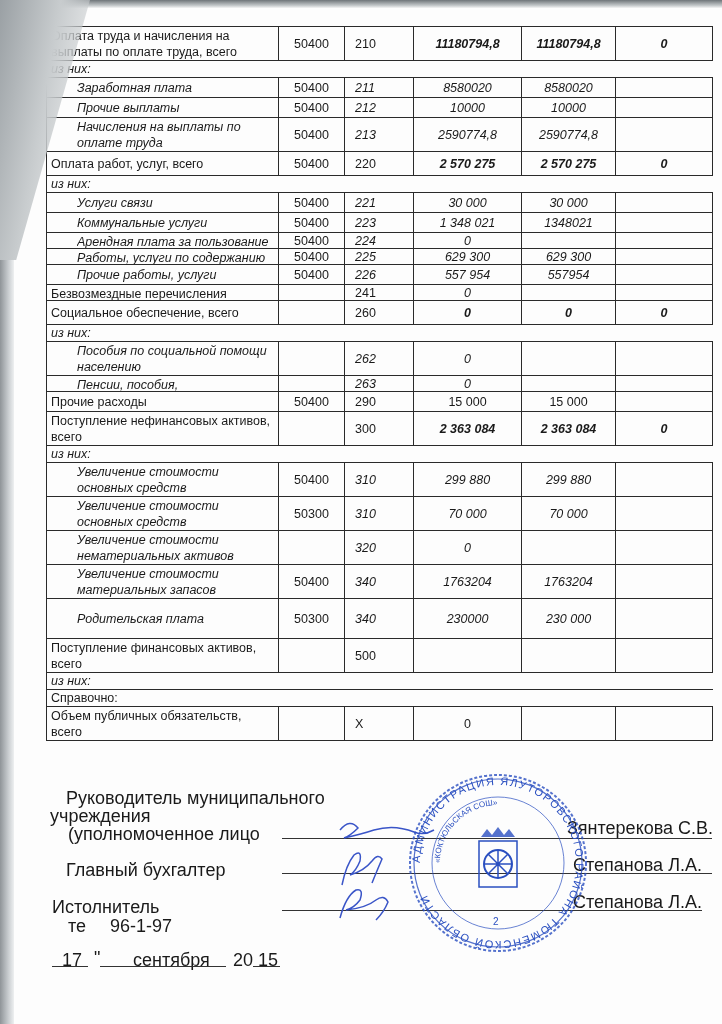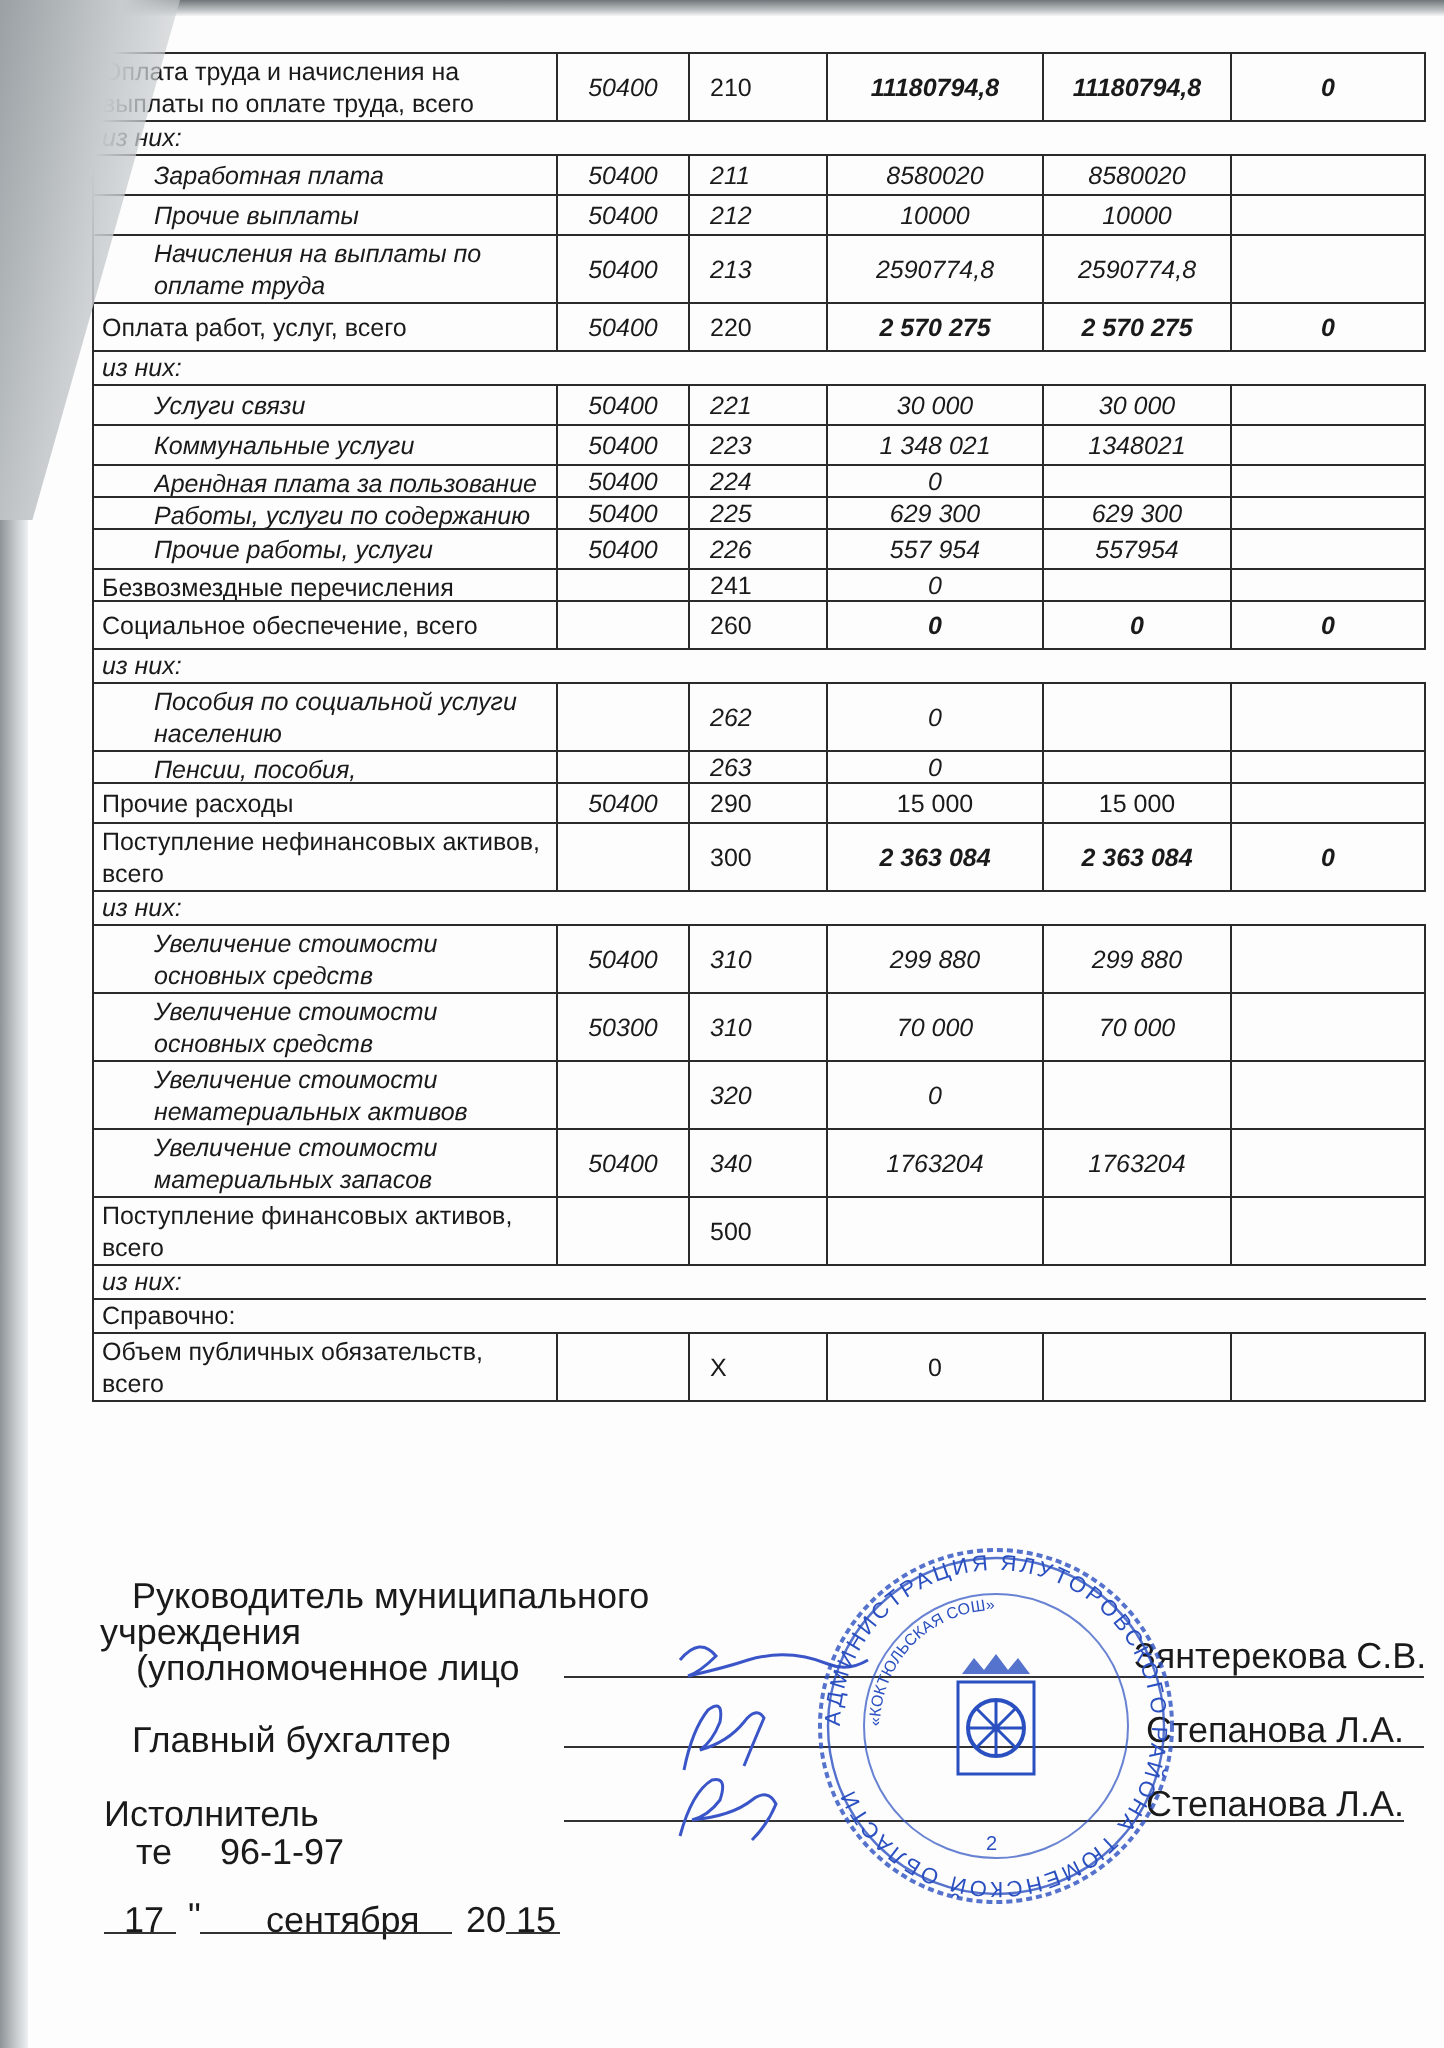--- a/index.html
+++ b/index.html
@@ -31,21 +31,21 @@
   table.report td {
     border:1px solid #2a2a2a;
     padding:0 4px;
     vertical-align:middle;
     overflow:hidden;
     white-space:nowrap;
   }
   table.report td.lbl { white-space:normal; line-height:16px; }
   td.sub { padding-left:30px !important; font-style:italic; }
   td.num { text-align:center; }
-  td.src { text-align:center; font-style:italic; }
+  td.src { text-align:center; }
   td.code { text-align:left; padding-left:10px !important; }
   td.it { font-style:italic; }
   td.b { font-weight:bold; font-style:italic; }
   tr.span-row td { border-left:1px solid #2a2a2a; border-right:none; font-style:italic; }
   .clip-text { display:block; height:14px; overflow:hidden; }
   .sig-block { position:absolute; font-size:18px; }
   .line { position:absolute; height:1px; background:#333; }
   .stamp {
     position:absolute; left:403px; top:773px; width:190px; height:180px;
   }
@@ -172,21 +172,21 @@
         <td class="num src"></td>
         <td class="code">260</td>
         <td class="num b">0</td>
         <td class="num b">0</td>
         <td class="num b">0</td>
       </tr>
       <tr class="span-row" style="height: 17px;">
         <td colspan="6">из них:</td>
       </tr>
       <tr style="height: 34px;">
-        <td class="lbl sub">Пособия по социальной услуги населению</td>
+        <td class="lbl sub">Пособия по социальной помощи населению</td>
         <td class="num src"></td>
         <td class="code it">262</td>
         <td class="num it">0</td>
         <td class="num it"></td>
         <td class="num"></td>
       </tr>
       <tr style="height: 16px;">
         <td class="lbl sub">
           <span class="clip-text">Пенсии, пособия, выплачиваемые</span>
         </td>
@@ -238,20 +238,28 @@
         <td class="num it">0</td>
         <td class="num it"></td>
         <td class="num"></td>
       </tr>
       <tr style="height: 34px;">
         <td class="lbl sub">Увеличение стоимости материальных запасов</td>
         <td class="num src">50400</td>
         <td class="code it">340</td>
         <td class="num it">1763204</td>
         <td class="num it">1763204</td>
+        <td class="num"></td>
+      </tr>
+      <tr style="height: 40px;">
+        <td class="lbl sub">Родительская плата</td>
+        <td class="num src">50300</td>
+        <td class="code it">340</td>
+        <td class="num it">230000</td>
+        <td class="num it">230 000</td>
         <td class="num"></td>
       </tr>
       <tr style="height: 34px;">
         <td class="lbl">Поступление финансовых активов, всего</td>
         <td class="num src"></td>
         <td class="code">500</td>
         <td class="num"></td>
         <td class="num"></td>
         <td class="num"></td>
       </tr>

